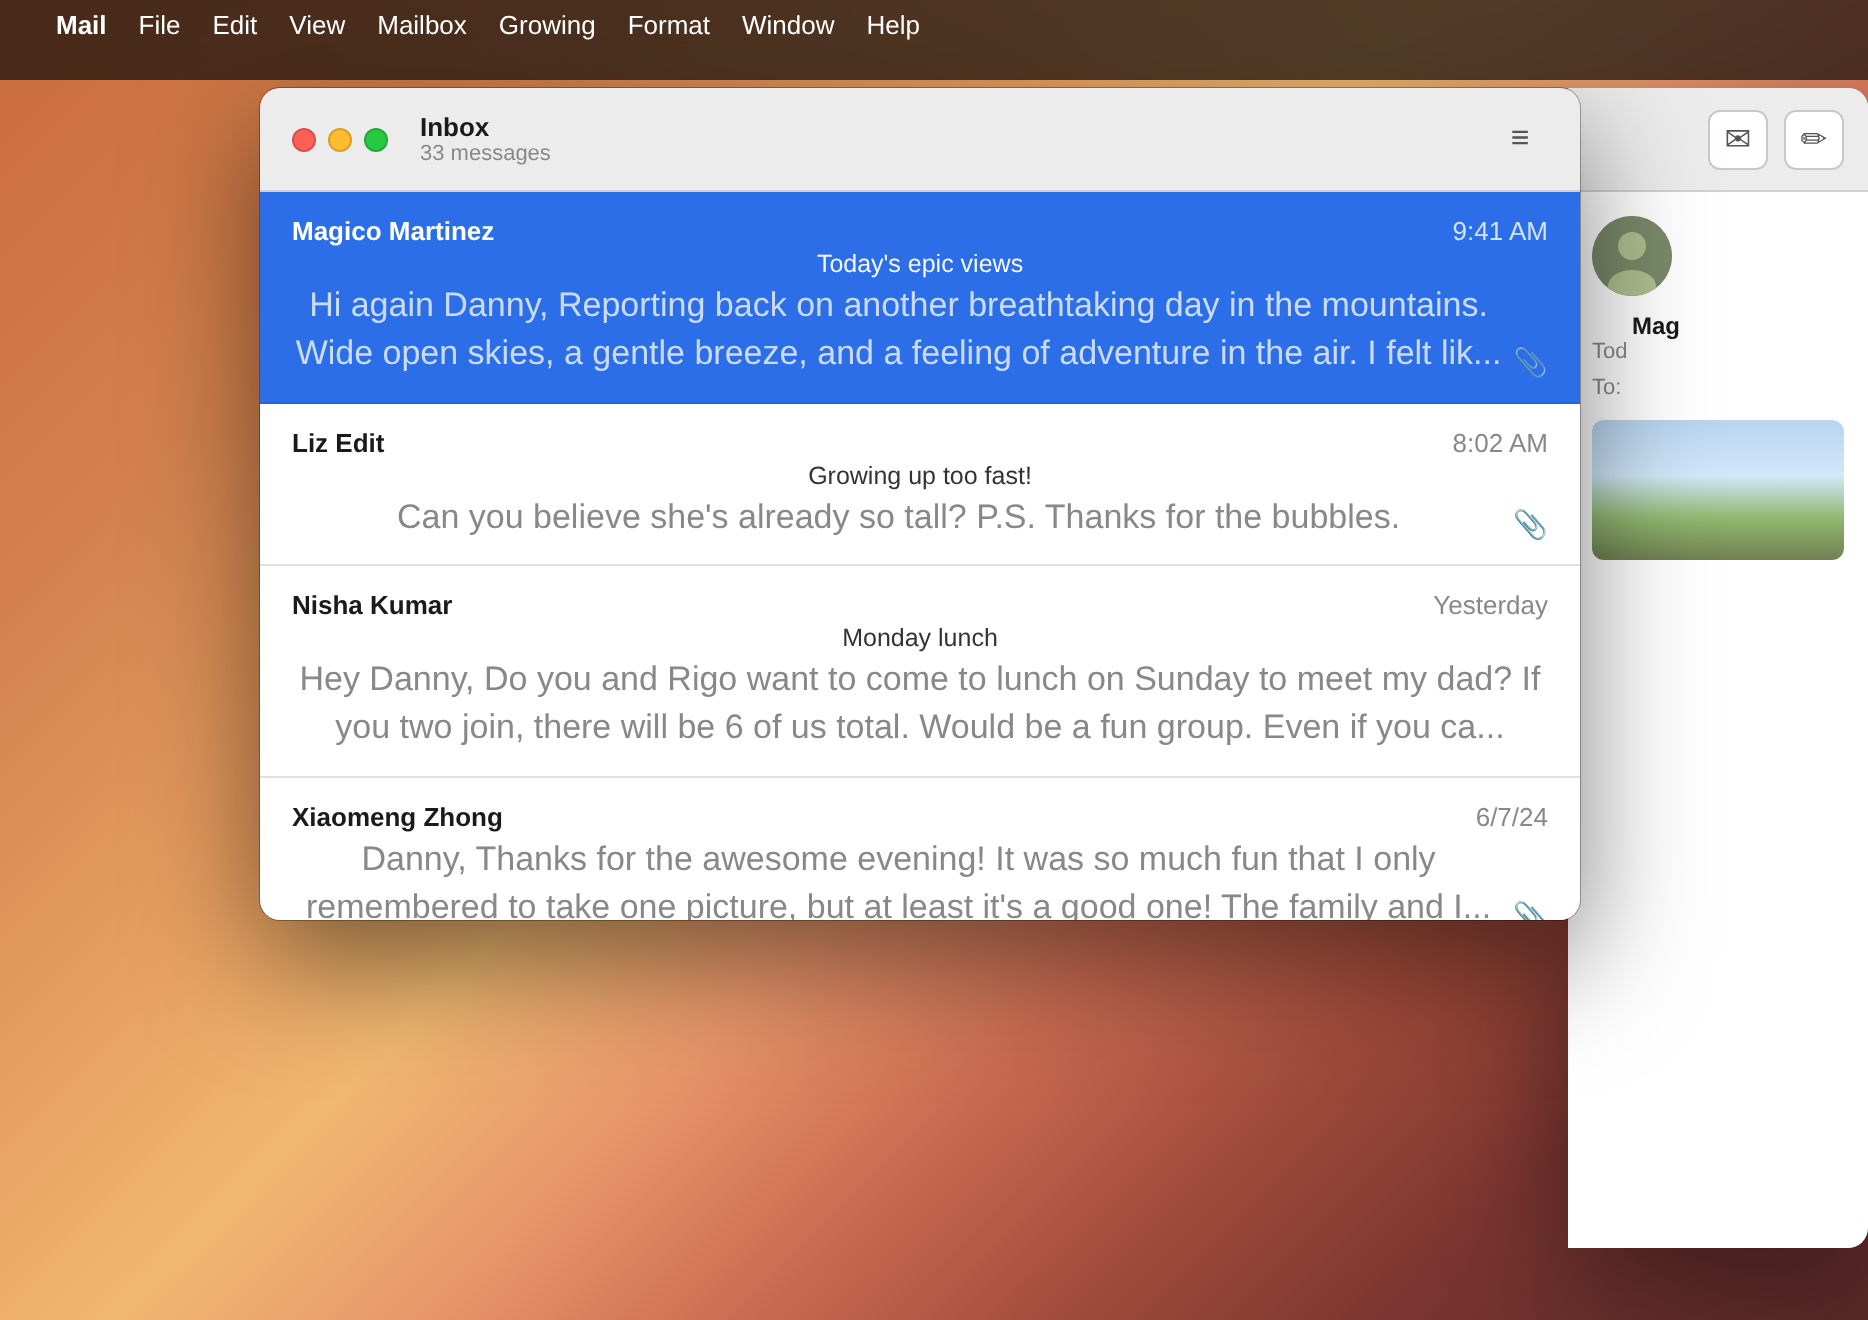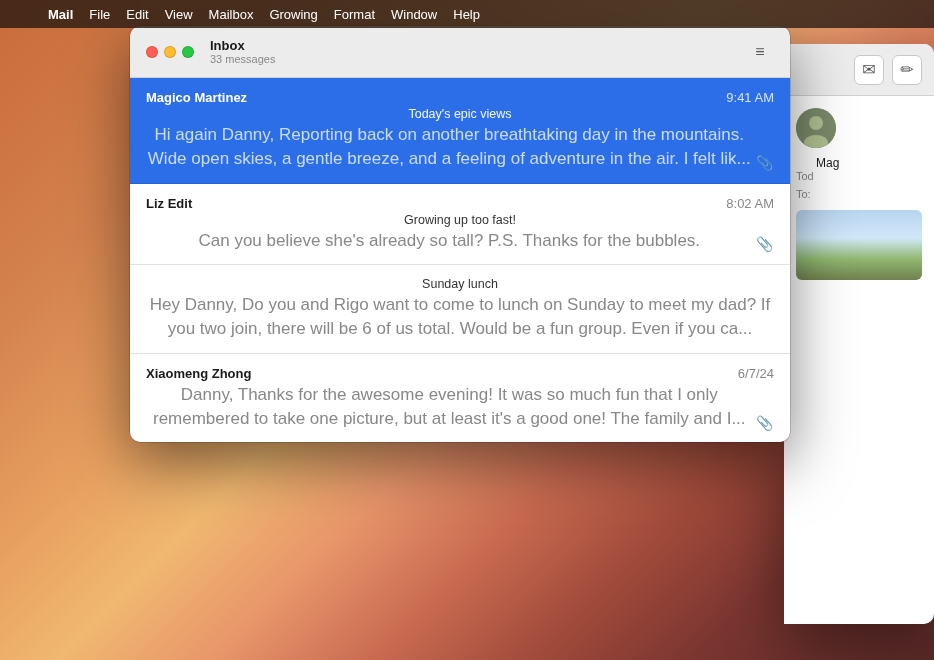--- a/index.html
+++ b/index.html
@@ -19,26 +19,26 @@
       background: linear-gradient(135deg, #c96b3a 0%, #d4824e 20%, #e8a060 35%, #f0b870 45%, #e8956a 55%, #c86a50 65%, #a04a3a 75%, #7a3530 85%, #5a2a28 100%);
       z-index: 0;
     }
 
     
     .menubar {
       position: absolute;
       top: 0;
       left: 0;
       right: 0;
-      height: 28px;
+      height: 40px;
       background: rgba(30, 20, 15, 0.75);
       backdrop-filter: blur(20px);
       display: flex;
-      align-items: center;
-      padding: 0 24px;
+      align-items: flex-start;
+      padding: 0 4px;
       z-index: 100;
       color: white;
       font-size: 13px;
       gap: 0;
     }
 
     .menubar-item {
       padding: 0 8px;
       height: 24px;
       display: flex;
@@ -47,21 +47,21 @@
       border-radius: 4px;
       white-space: nowrap;
     }
     .menubar-item.bold {
       font-weight: 600;
     }
 
     
     .mail-window {
       position: absolute;
-      top: 26px;
+      top: 44px;
       left: 130px;
       width: 660px;
       height: 416px;
       background: #ec4899;
       border-radius: 10px;
       box-shadow: 0 20px 60px rgba(0,0,0,0.5), 0 0 0 0.5px rgba(0,0,0,0.3);
       display: flex;
       flex-direction: column;
       overflow: hidden;
       z-index: 10;
@@ -341,21 +341,25 @@
         <span class="message-time">8:02 AM</span>
       </div>
       <div class="message-subject">Growing up too fast!</div>
       <div class="message-preview-row">
         <span class="message-preview">Can you believe she's already so tall? P.S. Thanks for the bubbles.</span>
         <span class="attachment-icon">📎</span>
       </div>
     </div>
 
     <div class="message-item">
-      <div class="message-subject">Sunday lunch</div>
+      <div class="message-header">
+        <span class="message-sender">Nisha Kumar</span>
+        <span class="message-time">Yesterday</span>
+      </div>
+      <div class="message-subject">Monday lunch</div>
       <div class="message-preview-row">
         <span class="message-preview">Hey Danny, Do you and Rigo want to come to lunch on Sunday to meet my dad? If you two join, there will be 6 of us total. Would be a fun group. Even if you ca...</span>
       </div>
     </div>
 
     <div class="message-item">
       <div class="message-header">
         <span class="message-sender">Xiaomeng Zhong</span>
         <span class="message-time">6/7/24</span>
       </div>
@@ -381,19 +385,19 @@
 
   <div style="padding:12px 12px 0 12px;">
     <div class="detail-avatar">
 
       <svg width="40" height="40" viewBox="0 0 40 40" xmlns="http://www.w3.org/2000/svg">
         <rect width="40" height="40" fill="#7a8a6a" rx="20"></rect>
         <circle cx="20" cy="15" r="7" fill="#b0c090"></circle>
         <ellipse cx="20" cy="35" rx="12" ry="8" fill="#b0c090"></ellipse>
       </svg>
     </div>
-    <div style="font-size:12px; font-weight:400; color:#1a1a1a;padding-left:20px;">Mag</div>
+    <div style="font-size:12px; font-weight:700; color:#1a1a1a;padding-left:20px;">Mag</div>
     <div style="font-size:11px; color:#888; margin-bottom:6px;">Tod</div>
     <div style="font-size:11px; color:#888; margin-bottom:8px;">To:</div>
 
     <div style="width:100%; height:70px; background:linear-gradient(180deg, #b8d4f0 0%, #d0e8f8 40%, #90b870 70%, #708050 100%); border-radius:6px; margin-top:10px;"></div>
   </div>
 </div>
 
 </body></html>

